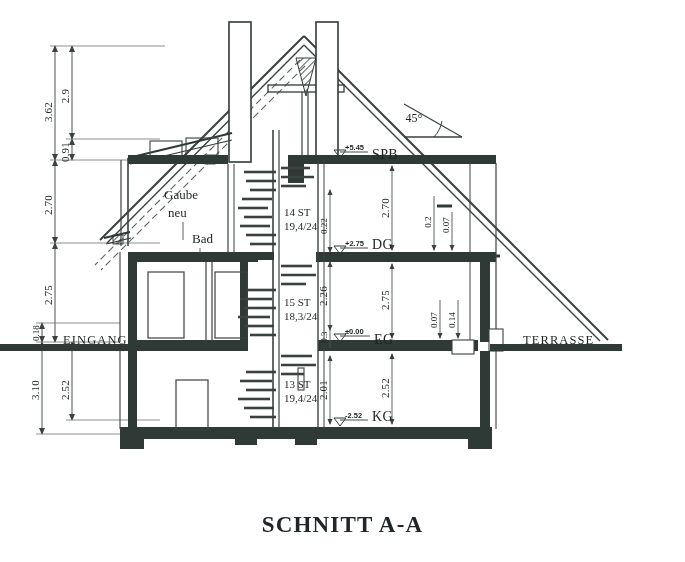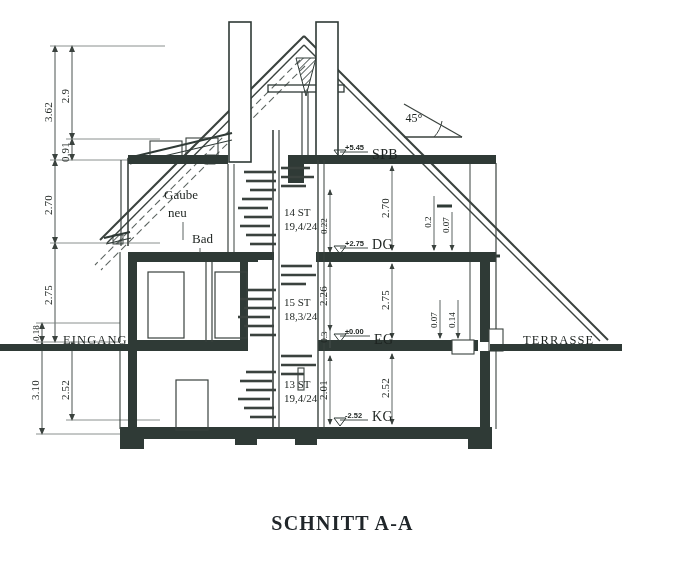--- a/index.html
+++ b/index.html
@@ -62,21 +62,21 @@
   .title-bar {
     position: absolute;
     left: 0;
     top: 512px;
     width: 685px;
     text-align: center;
   }
   .title-bar .title-text {
     font-family: "Liberation Serif", serif;
     font-weight: bold;
-    font-size: 20px;
+    font-size: 23px;
     letter-spacing: 1.2px;
     color: #20262a;
   }
 </style>
 </head>
 <body>
 
 <div id="drawing-root">
 
   <svg class="plan" viewBox="0 0 685 562">

